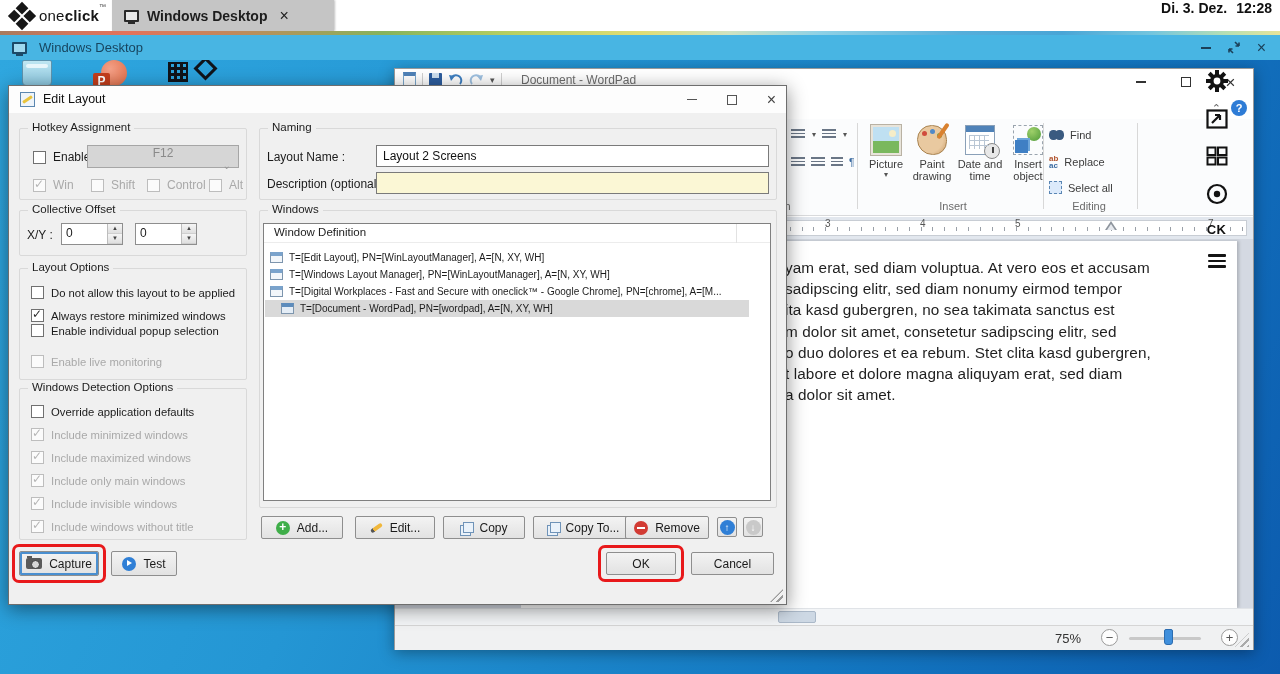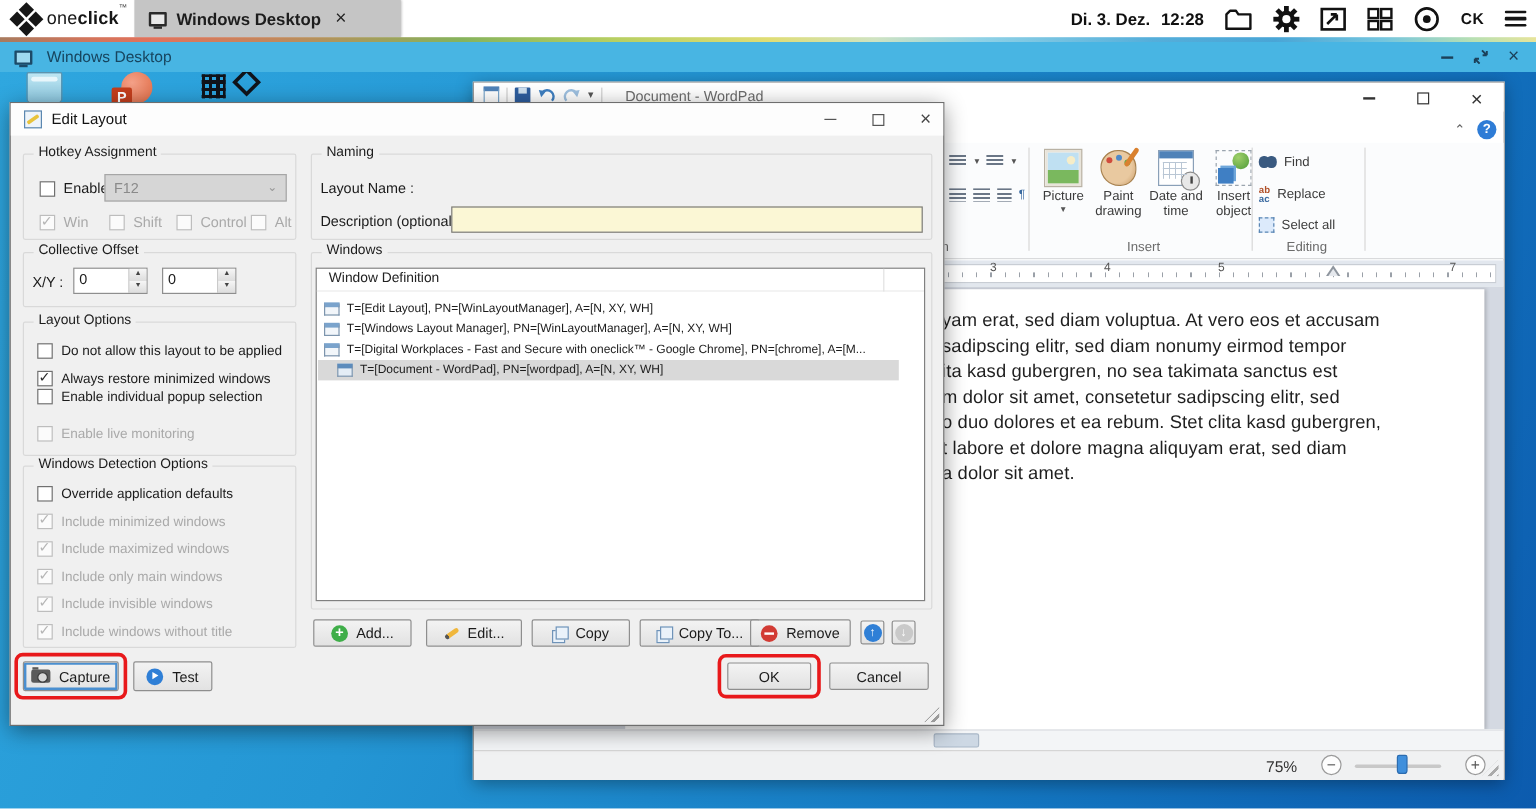--- a/index.html
+++ b/index.html
@@ -15,21 +15,21 @@
   .oc-logo span { position:absolute; width:9px; height:9px; background:#161616; }
   .oc-logo .d1{left:0;top:0} .oc-logo .d2{right:0;top:0} .oc-logo .d3{left:0;bottom:0} .oc-logo .d4{right:0;bottom:0}
   .brand-text { font-size:15px; color:#161616; letter-spacing:.2px; }
   .brand-text b { font-weight:700; }
   .brand-tm { font-size:7px; color:#444; vertical-align:top; position:relative; top:-4px; }
   .top-tab { position:absolute; left:112px; top:0; width:222px; height:31px; background:#c5c5c5; display:flex; align-items:center; gap:8px; padding:0 12px; box-shadow:1px 0 2px rgba(0,0,0,.25); }
   .top-tab .tab-label { font-size:14px; font-weight:700; color:#1d1d1d; white-space:nowrap; }
   .mon-icon { width:15px; height:12px; border:2px solid #2a2a2a; border-radius:1px; position:relative; background:#e9e9e9; }
   .mon-icon:after { content:""; position:absolute; left:2px; bottom:-4px; width:7px; height:2px; background:#2a2a2a; }
   .tab-close { font-size:16px; color:#222; margin-left:4px; line-height:1; }
-  .top-right { position:absolute; right:8px; top:0; height:31px; display:flex; align-items:center; gap:17px; }
+  .top-right { position:absolute; right:8px; top:0; height:31px; display:flex; align-items:center; gap:17px;flex-direction:column; }
   .clock { font-size:14px; font-weight:700; color:#101010; display:flex; gap:9px; }
   .tb-ic { display:flex; align-items:center; }
   .initials { font-size:13px; font-weight:700; color:#101010; letter-spacing:.5px; }
   .burger { display:flex; flex-direction:column; gap:3px; }
   .burger span { width:18px; height:2.6px; background:#141414; border-radius:1px; }
 
   
   .rainbow { position:absolute; left:0; top:31px; width:1280px; height:4px; z-index:20;
     background:linear-gradient(90deg,#a87b5e 0%,#d4755c 6%,#e2725c 10%,#c2885c 18%,#86b35c 30%,#b7cf62 40%,#e0dd74 50%,#cfe3c2 57%,#8ed1e6 64%,#55aeda 75%,#49a5d6 83%,#74c5de 90%,#b9e0b2 96%,#e7e49a 100%); }
 
@@ -357,21 +357,21 @@
       </div>
     </div>
 
     <div class="grp" style="left:10px; top:42px; width:228px; height:72px;">
       <span class="grp-cap">Hotkey Assignment</span>
     </div>
     <div class="cbrow" style="left:24px; top:64px;">
       <span class="cb"></span>
       <span class="cblabel">Enable</span>
     </div>
-    <div class="combo" style="left:78px; top:59px; width:152px; height:23px;">
+    <div class="combo" style="left:78px; top:59px; width:152px; height:23px;flex-direction:column;">
       <span>F12</span>
       <span class="caret">⌄</span>
     </div>
     <div class="cbrow checked disabled" style="left:24px; top:92px;">
       <span class="cb">
           <span class="mk">✓</span>
         </span>
       <span class="cblabel">Win</span>
     </div>
     <div class="cbrow disabled" style="left:82px; top:92px;">
@@ -472,20 +472,21 @@
     </div>
     <div class="btn" style="left:102px; top:465px; width:66px; height:25px;">
       <span class="bico ic-play"></span>
       <span>Test</span>
     </div>
 
     <div class="grp" style="left:250px; top:42px; width:518px; height:72px;">
       <span class="grp-cap">Naming</span>
     </div>
     <span class="abs" style="left:258px; top:64px; font-size:12px;">Layout Name :</span>
+    <div class="tbox" style="left:367px; top:59px; width:393px; height:22px;">Layout 2 Screens</div>
     <span class="abs" style="left:258px; top:91px; font-size:12px;">Description (optional) :</span>
     <div class="tbox cream" style="left:367px; top:86px; width:393px; height:22px;"></div>
 
     <div class="grp" style="left:250px; top:124px; width:518px; height:298px;">
       <span class="grp-cap">Windows</span>
     </div>
     <div class="listbox">
       <div class="list-head">Window Definition</div>
       <div class="lrow" style="top:25px">
         <span class="winicon"></span>

